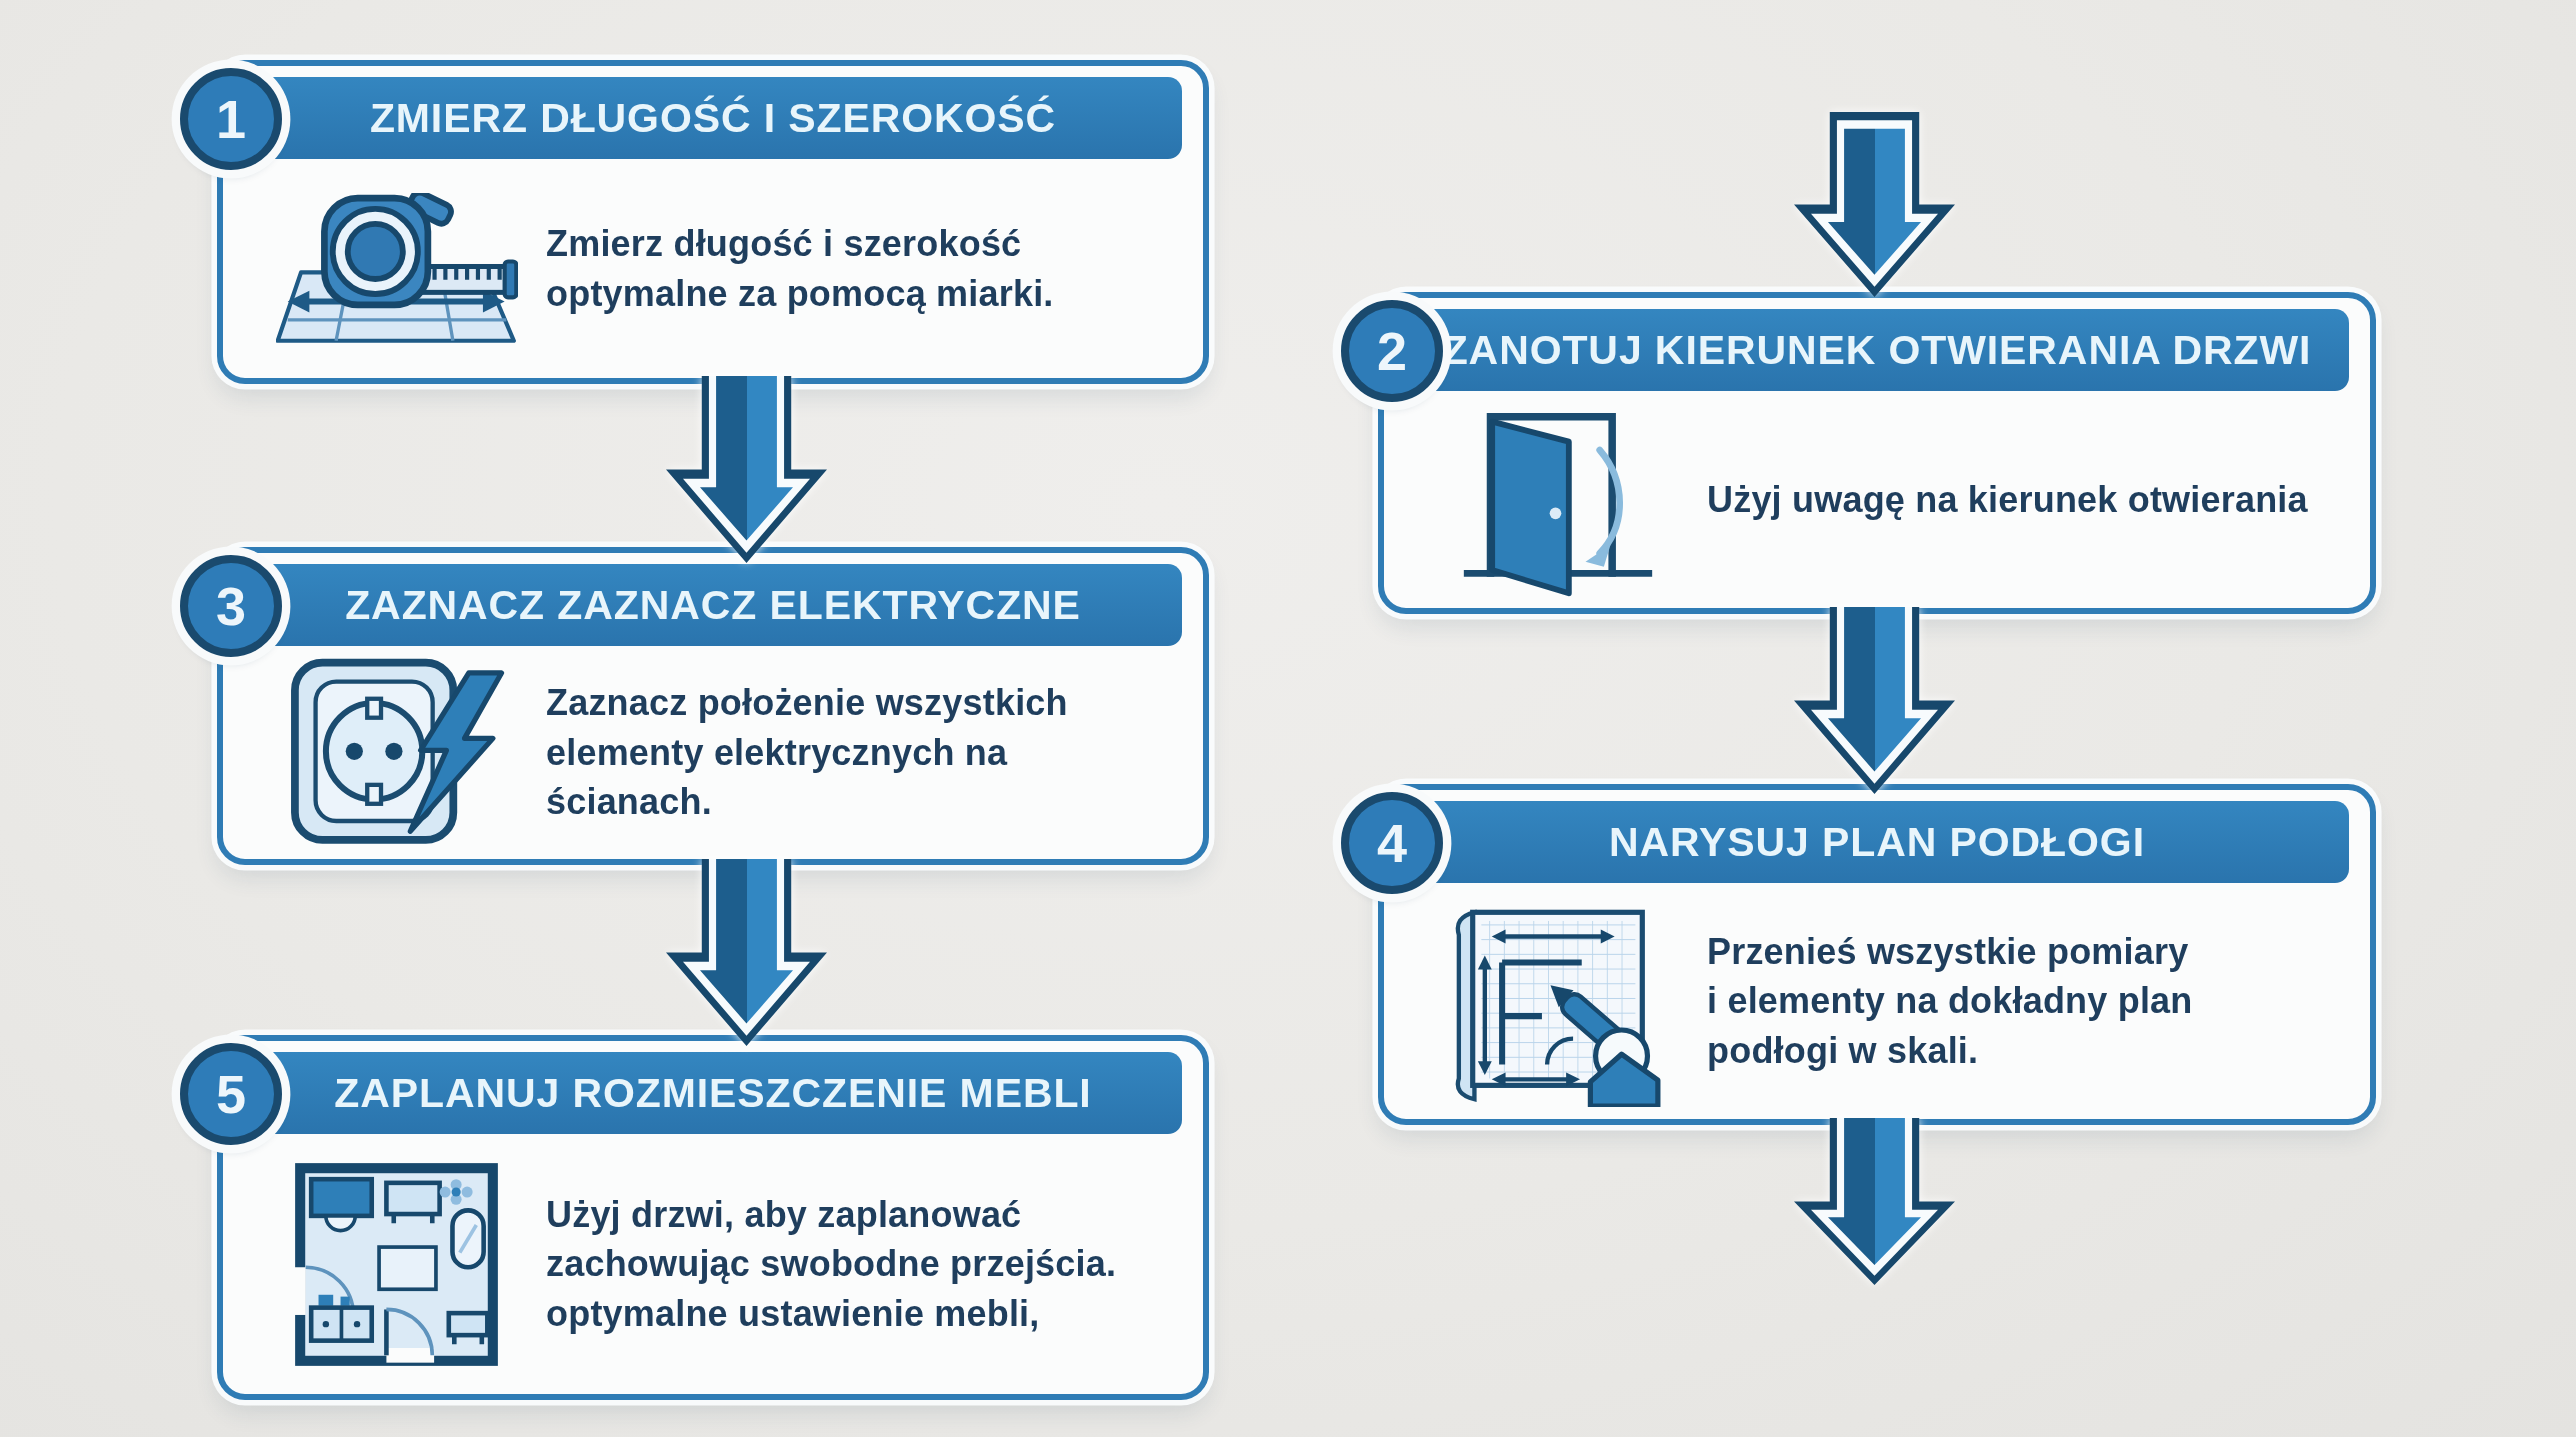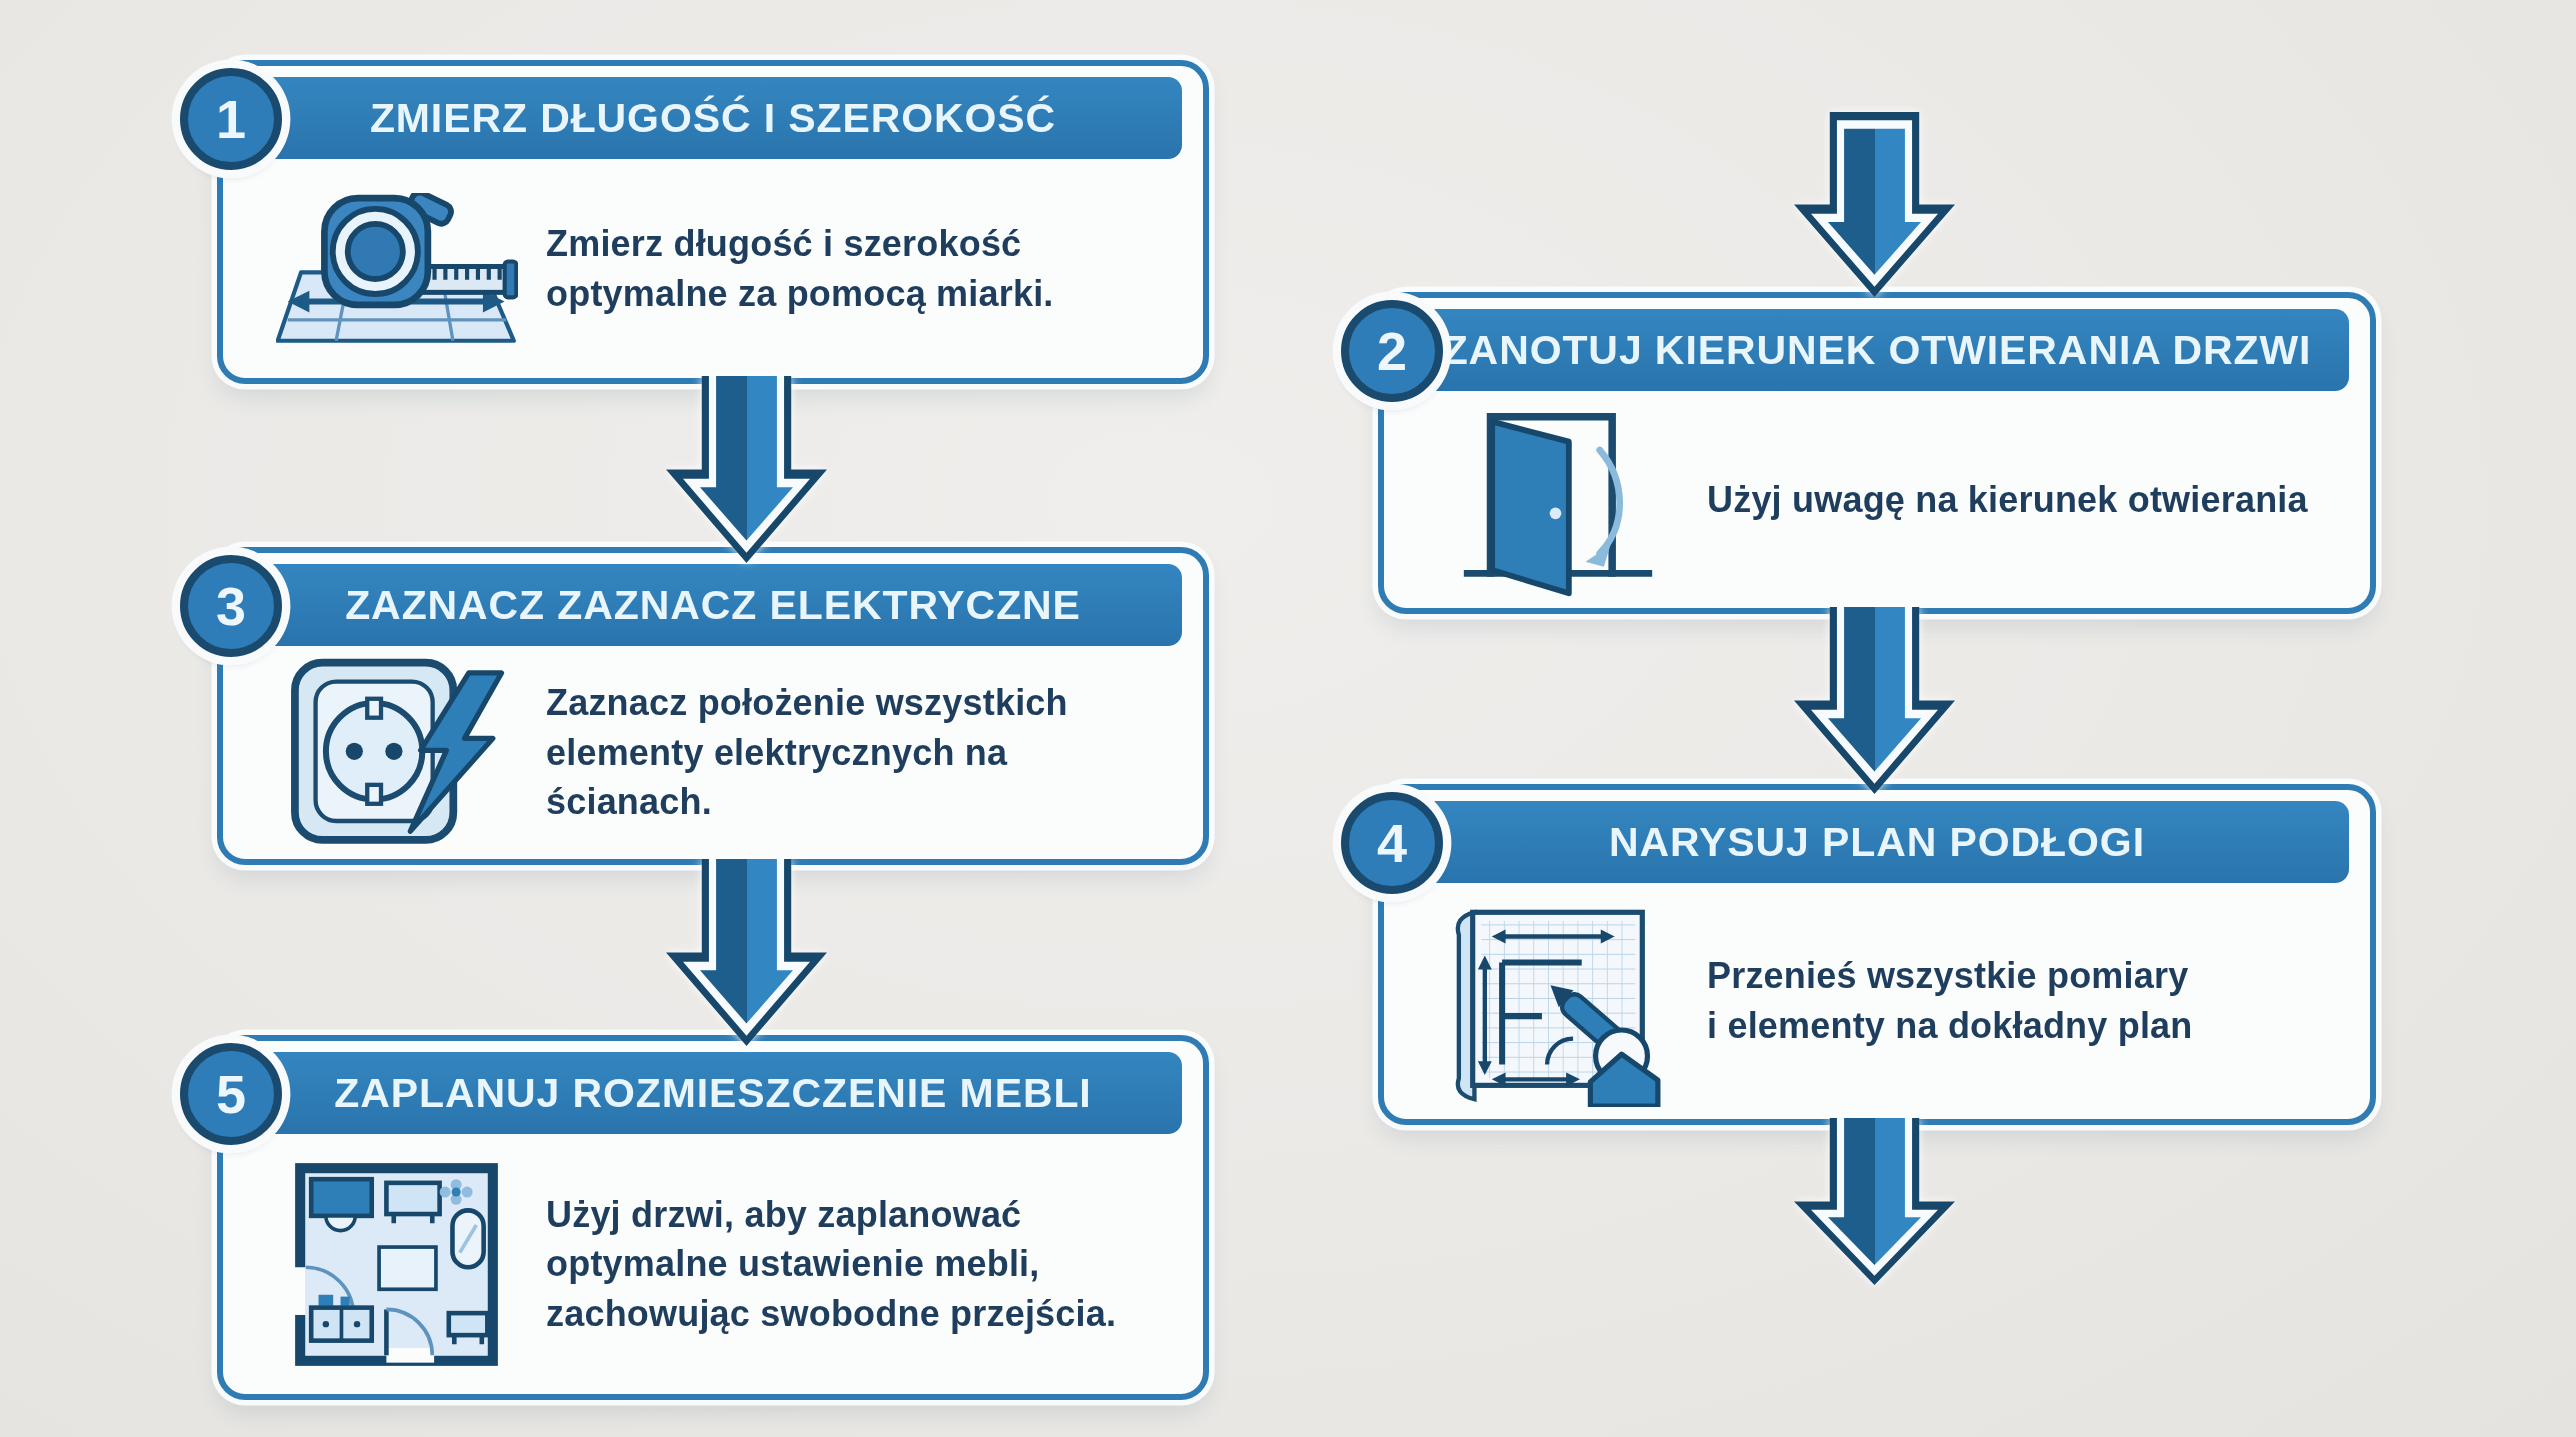--- a/index.html
+++ b/index.html
@@ -172,22 +172,22 @@
             <circle cx="72" cy="180" r="3.5" fill="#17486c"></circle>
           <rect x="104" y="206" width="52" height="16" fill="#fbfcfc"></rect>
           <line x1="104" y1="214" x2="104" y2="164" stroke="#17486c" stroke-width="5"></line>
           <path d="M104,164 A50,50 0 0 1 154,214" fill="none" stroke="#5e93bd" stroke-width="4"></path>
           <rect x="172" y="168" width="42" height="24" fill="#cfe4f4" stroke="#17486c" stroke-width="5"></rect>
           <path d="M178,192 v10 M208,192 v10" stroke="#17486c" stroke-width="5"></path>
         </svg>
       </div>
       <div class="desc">
         <div>Użyj drzwi, aby zaplanować</div>
+        <div>zachowując swobodne przejścia.</div>
         <div>optymalne ustawienie mebli,</div>
-        <div>zachowując swobodne przejścia.</div>
       </div>
     </div>
   </div>
 
   <div class="card" style="left:1378px;top:292px;width:998px;height:322px;">
     <div class="badge">
       <span>2</span>
     </div>
     <div class="bar">
       <span class="bar-title">ZANOTUJ KIERUNEK OTWIERANIA DRZWI</span>
@@ -237,20 +237,21 @@
             <rect x="140" y="107" width="108" height="27" rx="11" fill="#2e7fb8" stroke="#17486c" stroke-width="5"></rect>
             <polygon points="116,120 140,107 140,133" fill="#17486c"></polygon>
           </g>
           <circle cx="204" cy="186" r="30" fill="#f6fafc" stroke="#17486c" stroke-width="6"></circle>
           <polygon points="168,216 204,184 246,214 246,244 168,244" fill="#2e7fb8" stroke="#17486c" stroke-width="6" stroke-linejoin="round"></polygon>
         </svg>
       </div>
       <div class="desc">
         <div>Przenieś wszystkie pomiary</div>
         <div>i elementy na dokładny plan</div>
+        <div>podłogi w skali.</div>
       </div>
     </div>
   </div>
 
   <svg class="arrow" style="left:1794px;top:112px;height:185px" viewBox="0 0 180 200" preserveAspectRatio="none">
       <use href="#arr-capped"></use>
     </svg>
   <svg class="arrow" style="left:666px;top:376px;height:187px" viewBox="0 0 180 200" preserveAspectRatio="none">
       <use href="#arr-plain"></use>
     </svg>

